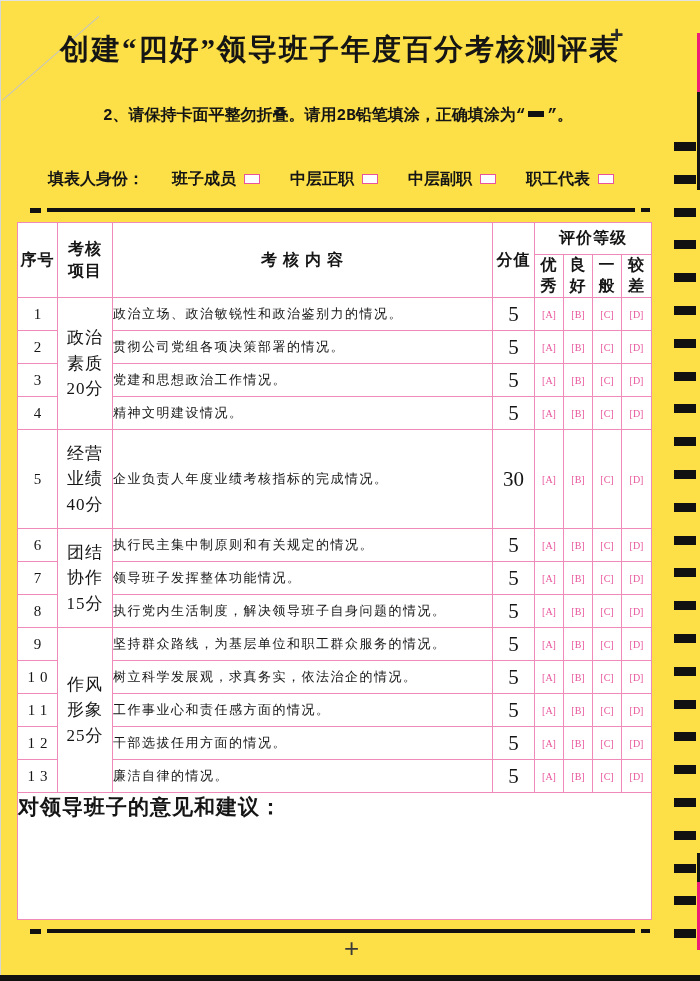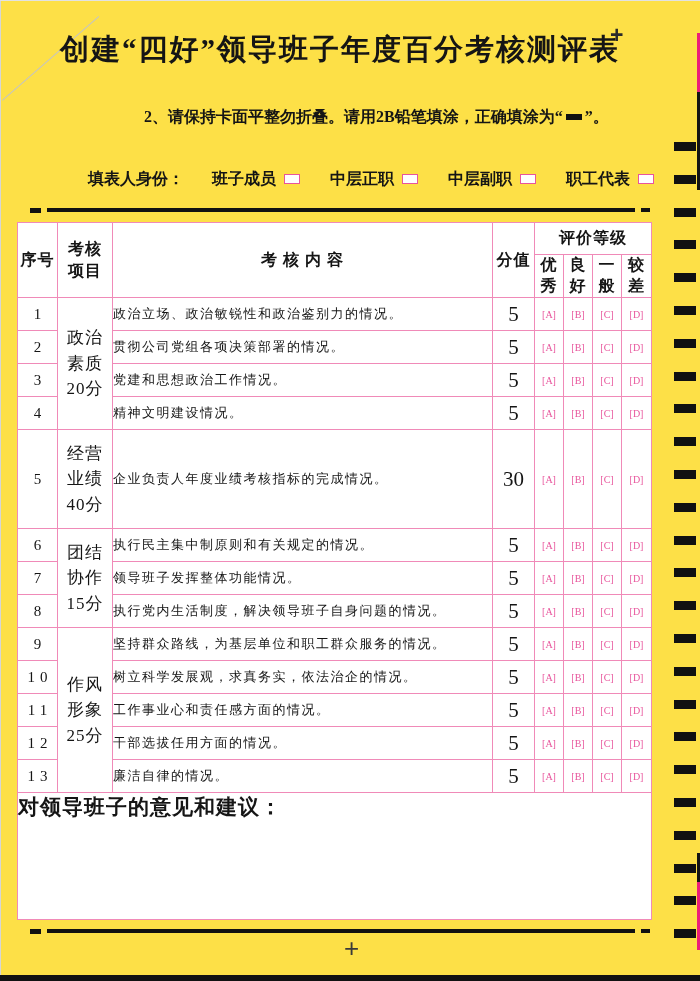--- a/index.html
+++ b/index.html
@@ -14,24 +14,24 @@
     transform-origin:0 0;transform:rotate(-41deg);}
   
   .title{position:absolute;top:30px;left:0;width:680px;text-align:center;
     font-size:29px;font-weight:bold;letter-spacing:2px;}
   .plus{position:absolute;font-family:"Liberation Sans","DejaVu Sans",sans-serif;
     font-size:23px;color:#2a2a2a;font-weight:bold;}
   .plus-top{left:610px;top:22px;}
   .plus-bottom{left:344px;top:933px;font-weight:normal;font-size:26px;color:#3a3a3a;}
   
   .notes{position:absolute;left:63px;top:100px;font-size:16px;font-weight:bold;line-height:33px;white-space:nowrap;}
-  .notes .line2{margin-left:81px;}
+  .notes .line2{margin-left:40px;font-family:Liberation Mono, monospace;}
   .fill-demo{display:inline-block;width:16px;height:6px;background:#111;vertical-align:middle;margin:0 3px 3px 3px;}
   
-  .id-row{position:absolute;left:48px;top:169px;font-size:16px;font-weight:bold;white-space:nowrap;margin-left:40px;}
+  .id-row{position:absolute;left:48px;top:169px;font-size:16px;font-weight:bold;white-space:nowrap;}
   .id-label{margin-right:28px;}
   .id-opt{margin-right:30px;}
   .id-box{display:inline-block;width:14px;height:8px;border:1px solid #e8559c;
     vertical-align:middle;margin-left:8px;margin-bottom:2px;background:#fff;}
   
   .bar{position:absolute;background:#111;}
   .sq-l-top{left:30px;top:208px;width:11px;height:5px;}
   .long-top{left:47px;top:208px;width:588px;height:4px;}
   .sq-r-top{left:641px;top:208px;width:9px;height:4px;}
   .sq-l-bot{left:30px;top:929px;width:11px;height:5px;}

